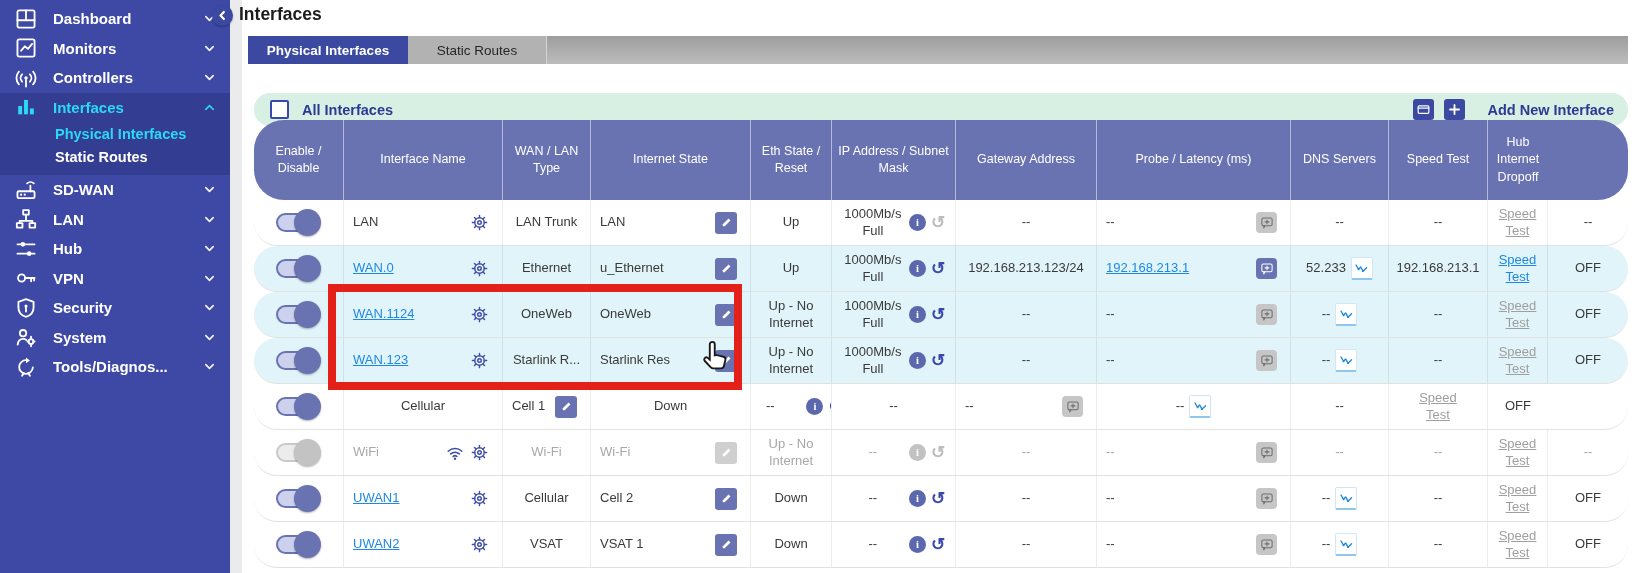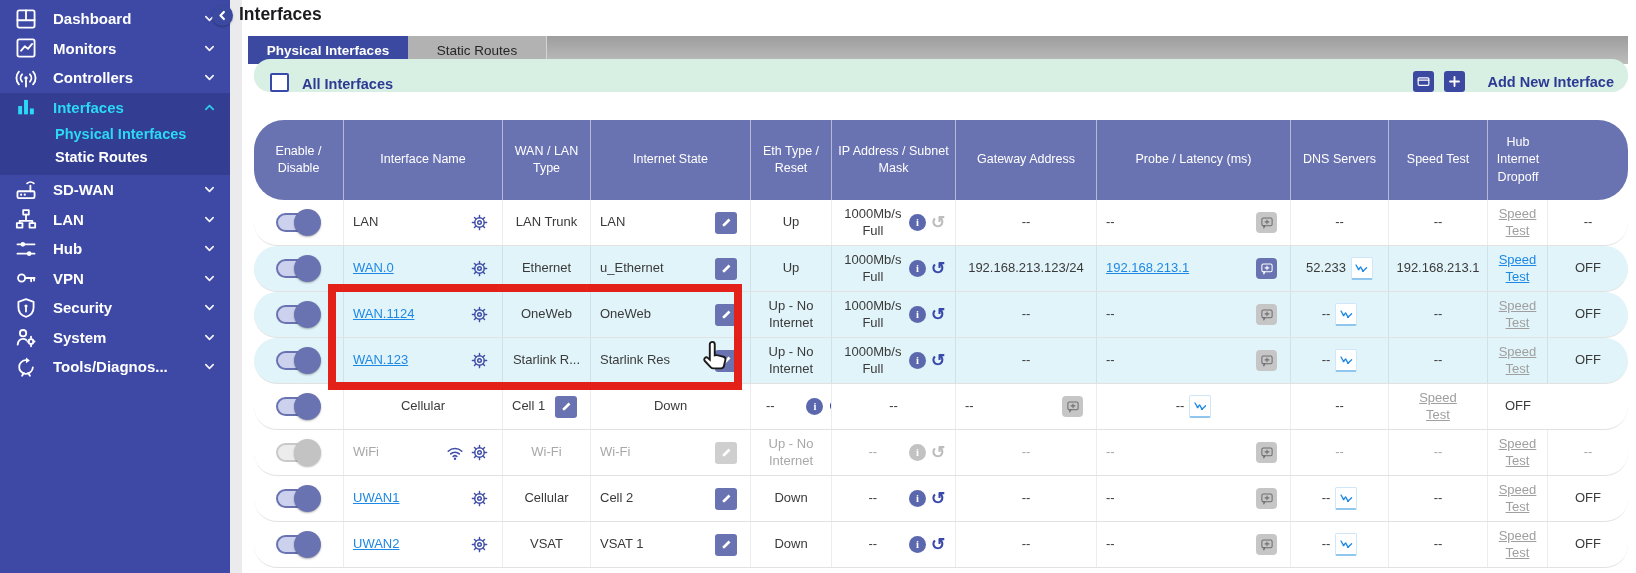--- a/index.html
+++ b/index.html
@@ -23,22 +23,22 @@
          display:flex;align-items:center;justify-content:center;z-index:5;box-shadow:0 1px 2px rgba(0,0,0,.3);}
   .backb svg{width:11px;height:11px;stroke:#fff;fill:none;stroke-width:2.4;stroke-linecap:round;stroke-linejoin:round;}
   .ttl{position:absolute;left:239px;top:4px;font-size:17.5px;font-weight:bold;color:#1c1c1e;}
   
   .tabbar{position:absolute;left:248px;top:36px;width:1380px;height:28px;display:flex;
           background:linear-gradient(#9d9d9d,#bdbdbd);}
   .tab{height:28px;display:flex;align-items:center;justify-content:center;font-size:13.5px;cursor:pointer;}
   .tab.act{width:160px;background:#3b4aa0;color:#fff;font-weight:bold;}
   .tab.inact{width:138px;background:#b2b2b2;color:#262626;border-right:1px solid #d4d4d4;}
   
-  .gbar{position:absolute;left:254px;top:59px;width:1374px;height:33px;background:#d8efe3;
-        display:flex;align-items:flex-end;box-sizing:border-box;padding:0 14px 0 16px;border-radius:16px;}
+  .gbar{position:absolute;left:254px;top:93px;width:1374px;height:33px;background:#d8efe3;
+        display:flex;align-items:center;box-sizing:border-box;padding:0 14px 0 16px;border-radius:16px;}
   .cb{width:15px;height:15px;border:2px solid #3949ab;border-radius:2px;background:#fff;cursor:pointer;}
   .gbar .lab{margin-left:13px;font-size:14.5px;font-weight:bold;color:#2c3a94;}
   .gright{margin-left:auto;display:flex;align-items:center;gap:10px;}
   .gbtn{width:21px;height:21px;border-radius:3px;background:#3b4aa0;color:#fff;display:flex;align-items:center;justify-content:center;cursor:pointer;}
   .gbtn svg{width:15px;height:15px;}
   
   .tbl{position:absolute;left:254px;top:120px;width:1374px;font-size:13px;color:#3a3a3a;}
   .grd{display:grid;grid-template-columns:90px 159px 88px 160px 81px 124px 141px 194px 98px 99px 60px 80px;border-radius:30px;}
   .thead{background:#6a73b1;height:80px;}
   .th{color:#fff;display:flex;align-items:center;justify-content:center;text-align:center;font-size:12.5px;
@@ -294,21 +294,21 @@
       <div class="lab">Add New Interface</div>
     </div>
   </div>
 
   <div class="tbl">
     <div class="grd thead" id="thead">
         <div class="th">Enable / Disable</div>
         <div class="th">Interface Name</div>
         <div class="th">WAN / LAN Type</div>
         <div class="th">Internet State</div>
-        <div class="th">Eth Type / Reset</div>
+        <div class="th">Eth State / Reset</div>
         <div class="th">IP Address / Subnet Mask</div>
         <div class="th">Gateway Address</div>
         <div class="th">Probe / Latency (ms)</div>
         <div class="th">DNS Servers</div>
         <div class="th">Speed Test</div>
         <div class="th">Hub Internet Dropoff</div>
       </div>
     <div id="tbody">
         <div class="grd trow">
           <div class="td">

